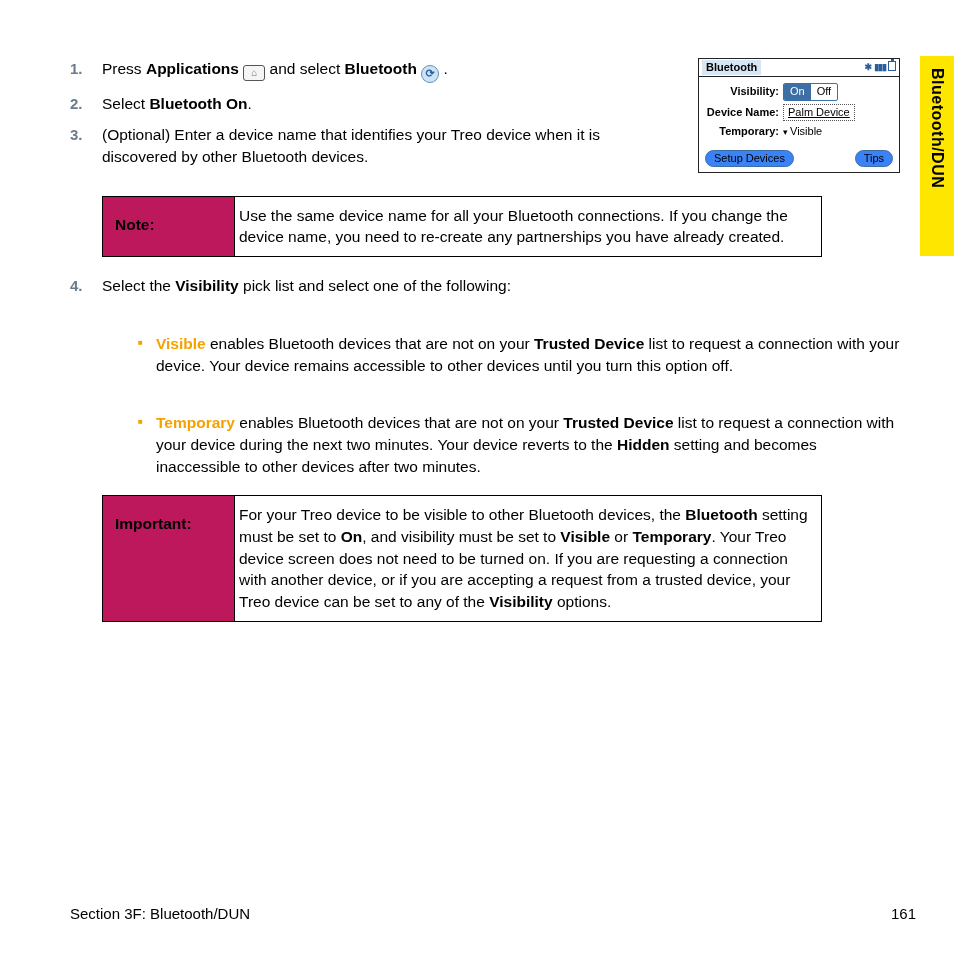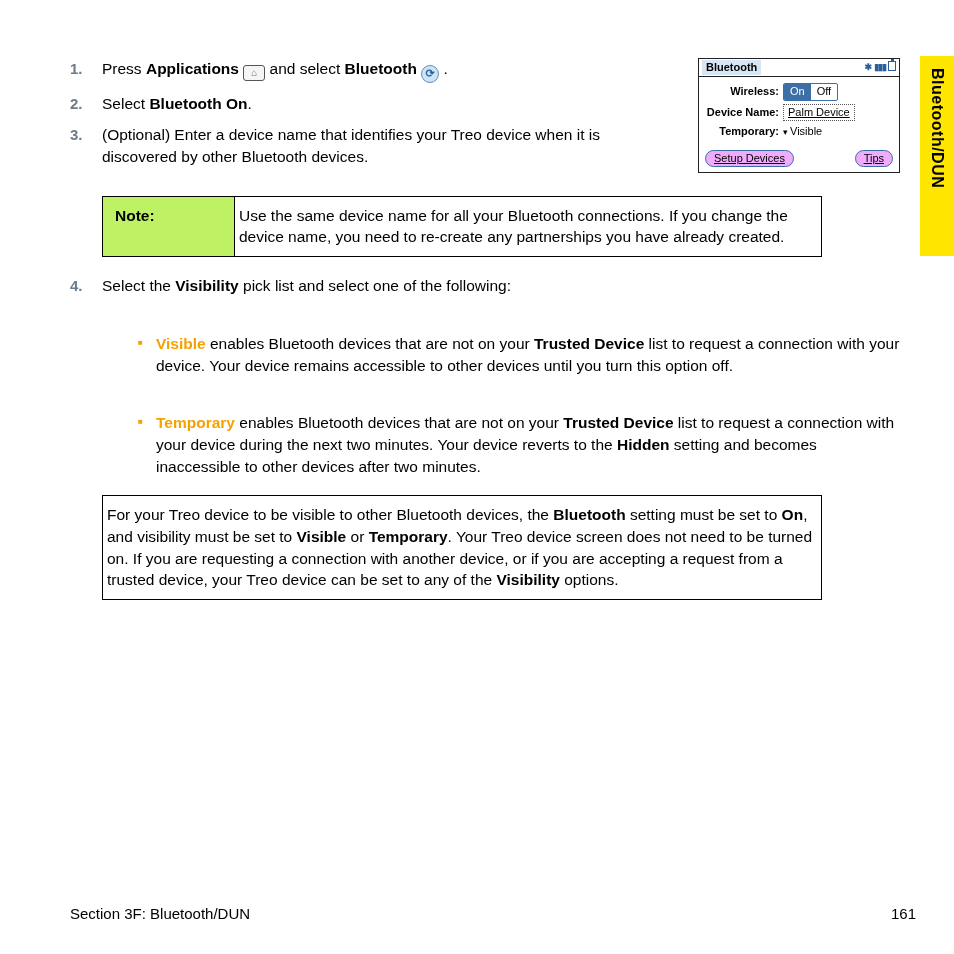--- a/index.html
+++ b/index.html
@@ -109,34 +109,34 @@
   .mock-body { padding: 6px 6px 4px 6px; }
   .mock-row { display: flex; align-items: center; gap: 4px; margin-bottom: 3px; }
   .mock-label { font-weight: 700; font-size: 11px; min-width: 74px; text-align: right; }
   .mock-toggle { display:flex; border:1px solid #3b6fa6; border-radius:2px; overflow:hidden; }
   .mock-toggle span { padding:0 6px; font-size:11px; }
   .mock-toggle .on { background:#3b6fa6; color:#fff; }
   .mock-sub { font-size:10px; text-align:right; line-height:1.15; margin:2px 0 6px 0; }
   .mock-input { border:1px dotted #555; padding:0 4px; font-size:11px;text-decoration:underline; }
   .mock-drop::before { content:"▾ "; font-size:9px; }
   .mock-footer { display:flex; justify-content:space-between; padding:3px 6px 5px 6px; }
-  .mock-btn { border:1.5px solid #3b6fa6; border-radius:10px; padding:0 8px; font-size:11px; background:#f0abfc;text-decoration:underline; }
+  .mock-btn { border:1.5px solid #3b6fa6; border-radius:10px; padding:0 8px; font-size:11px; background:#3b82f6; }
 
   
   .callout {
     border: 1px solid #000;
     display: flex;
     margin: 18px 0 18px 32px;
     width: 720px;
   }
   .callout .lbl {
-    background: #bef264;
+    background: #be185d;
     font-weight: 700;
     width: 132px;
-    padding: 8px 12px;
+    padding: 17px 12px;
     border-right: 1px solid #000;
     flex: none;
   }
   .callout .txt {
     padding: 8px 4px;
     flex: 1;
   }
   
   ul.sub { list-style: none; margin: 8px 0 0 36px; }
   ul.sub > li {
@@ -199,21 +199,21 @@
       <div class="mock-title">
         <span class="tit">Bluetooth</span>
         <span class="mock-status">
           <span>✱</span>
           <span class="icon-sig">▮▮▮</span>
           <span class="icon-bat"></span>
         </span>
       </div>
       <div class="mock-body">
         <div class="mock-row">
-          <span class="mock-label">Wireless:</span>
+          <span class="mock-label">Visibility:</span>
           <span class="mock-toggle">
             <span class="on">On</span>
             <span>Off</span>
           </span>
         </div>
         <div class="mock-row">
           <span class="mock-label">Device Name:</span>
           <span class="mock-input">Palm Device</span>
         </div>
         <div class="mock-row">
@@ -240,20 +240,21 @@
       <ul class="sub">
         <li>
           <span class="yb">Visible</span><span> enables Bluetooth devices that are not on your </span><span class="b">Trusted Device</span><span> list to request a connection with your device. Your device remains accessible to other devices until you turn this option off.</span>
         </li>
         <li>
           <span class="yb">Temporary</span><span> enables Bluetooth devices that are not on your </span><span class="b">Trusted Device</span><span> list to request a connection with your device during the next two minutes. Your device reverts to the </span><span class="b">Hidden</span><span> setting and becomes inaccessible to other devices after two minutes.</span>
         </li>
       </ul>
 
       <div class="callout" style="margin-left:0;">
+        <div class="lbl">Important:</div>
         <div class="txt">
           <span>For your Treo device to be visible to other Bluetooth devices, the </span><span class="b">Bluetooth</span><span> setting must be set to </span><span class="b">On</span><span>, and visibility must be set to </span><span class="b">Visible</span><span> or </span><span class="b">Temporary</span><span>. Your Treo device screen does not need to be turned on. If you are requesting a connection with another device, or if you are accepting a request from a trusted device, your Treo device can be set to any of the </span><span class="b">Visibility</span><span> options.</span>
         </div>
       </div>
 
     </li>
   </ol>
 
 </div>
 

